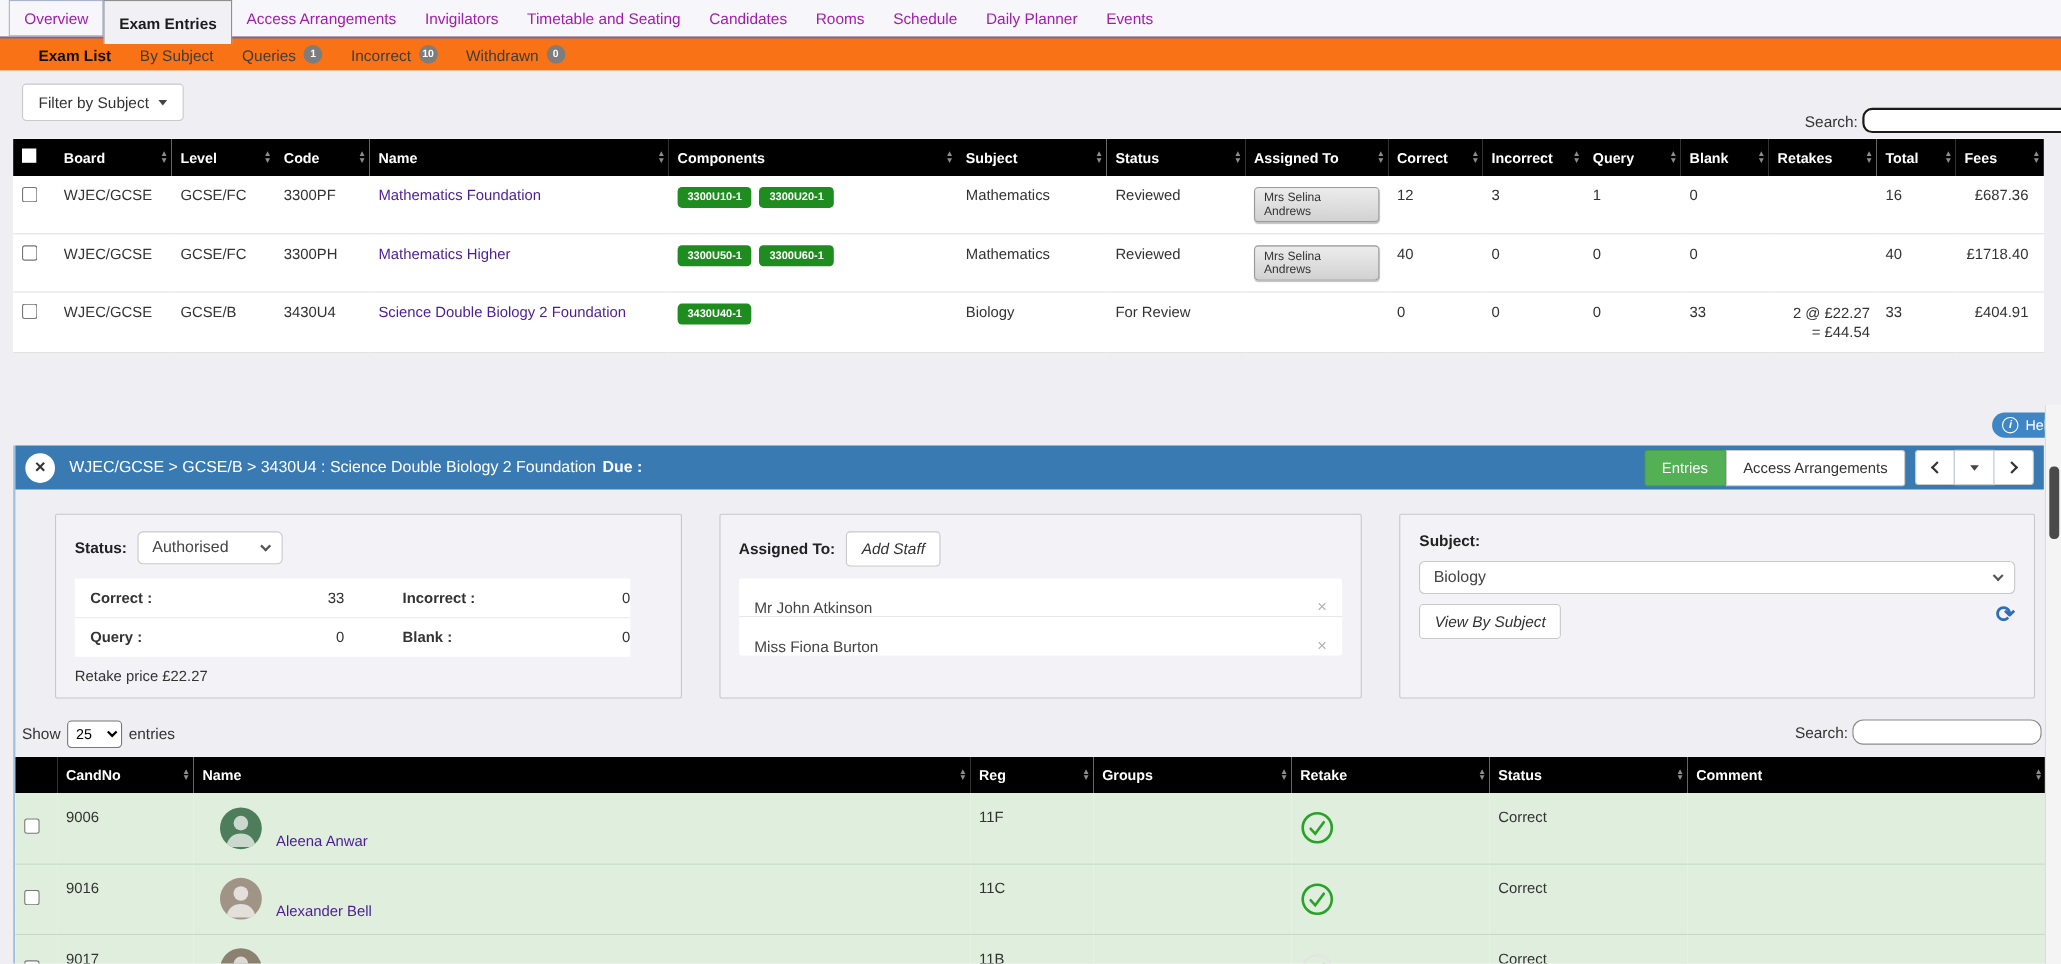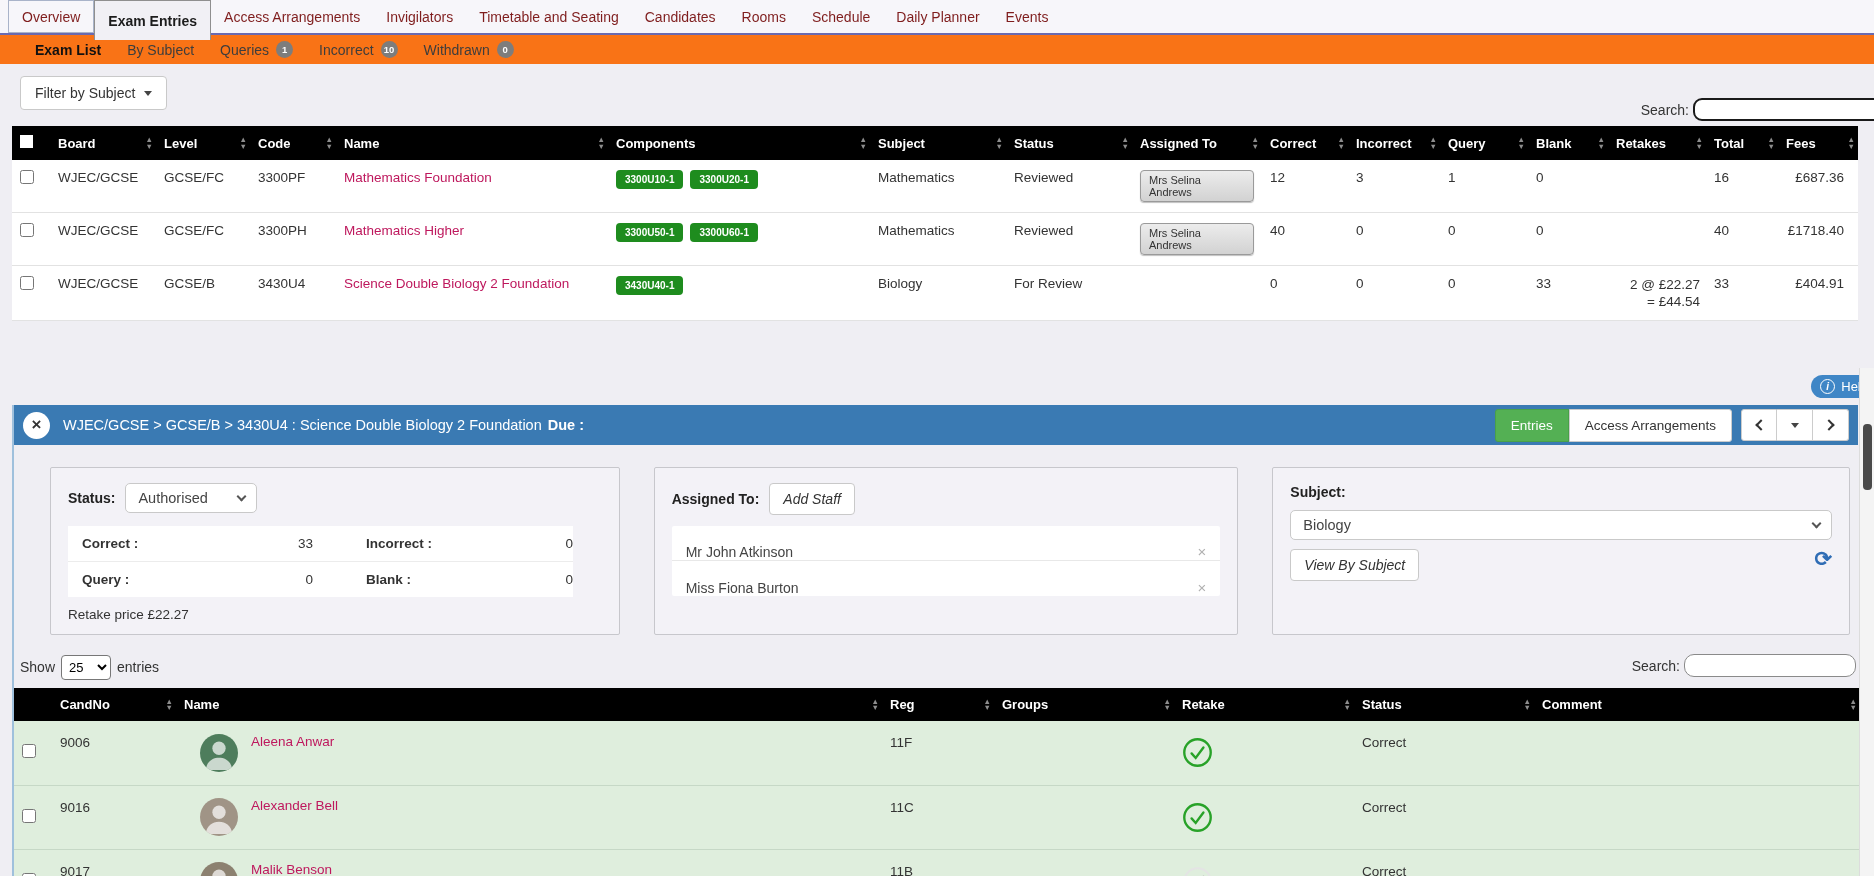--- a/index.html
+++ b/index.html
@@ -1,21 +1,21 @@
 <!DOCTYPE html>
 <html><head>
 <meta charset="utf-8">
 <style>
   * { margin:0; padding:0; box-sizing:border-box; }
   html,body { width:1874px; height:876px; overflow:hidden; background:#efeef3;
     font-family:"Liberation Sans", sans-serif; color:#333; }
 
   
   .topnav { height:33px; background:#f7f6fa; display:flex; align-items:stretch; padding-left:8px; position:relative; z-index:3; }
-  .tab { display:flex; align-items:center; padding:0 13px; font-size:14px; color:#7f1d1d; cursor:pointer; }
+  .tab { display:flex; align-items:center; padding:0 13px; font-size:14px; color:#a21caf; cursor:pointer; }
   .tab.first { border:1px solid #a9b3c9; }
   .tab.active { color:#1c1c1c; font-weight:bold; background:#f1f0f5; border:1px solid #8f8f8f; border-bottom:none; position:relative; top:0; height:40px; z-index:4; }
 
   
   .subnav { height:31px; background:#f97316; border-top:2px solid #6a6ab0; display:flex; align-items:center; padding-left:22px; position:relative; z-index:2; }
   .subitem { padding:0 13px; font-size:14px; color:#3d3d3d; display:flex; align-items:center; gap:7px; cursor:pointer; }
   .subitem.active { font-weight:bold; color:#111; }
   .badge { display:inline-block; min-width:17px; height:17px; border-radius:9px; background:#7d7d7d; color:#fff;
     font-size:9.5px; font-weight:bold; line-height:17px; text-align:center; padding:0 2px; }
 
@@ -30,21 +30,21 @@
   .search-wrap label { margin-right:4px; }
   .search-top input { width:195px; height:23px; border:2px solid #1a1a1a; border-radius:9px; margin-right:-30px; background:#fff; padding:0 8px; }
 
   
   table { border-collapse:collapse; width:100%; table-layout:fixed; background:#fff; }
   thead th { background:#000; color:#fff; font-size:13px; font-weight:bold; text-align:left;
     padding:9px 8px; position:relative; cursor:pointer; }
   .sort { position:absolute; right:3px; top:50%; transform:translateY(-50%); display:flex; flex-direction:column;
     align-items:center; color:#8d8d8d; font-size:7.5px; line-height:6.5px; }
   tbody td { font-size:13.5px; color:#333; padding:10px 8px; border-bottom:1px solid #e2e2e2; background:#fff; vertical-align:top; }
-  .link { color:#be185d; text-decoration:none; cursor:pointer; }
+  .link { color:#4c1d95; text-decoration:none; cursor:pointer; }
   .cbx { width:14px; height:14px; cursor:pointer; }
   .hdr-check { display:inline-block; width:13px; height:13px; background:#fff; cursor:pointer; }
   .comp-badge { background:#1e8c1e; color:#fff; font-size:10px; font-weight:bold; padding:4px 9px; border-radius:4px;
     margin-right:7px; display:inline-block; cursor:pointer; }
   .assigned-pill { background:linear-gradient(#ececec,#d2d2d2); border:1px solid #9a9a9a; border-radius:4px;
     font-size:11px; padding:3px 8px; color:#333; display:inline-block; box-shadow:0 1px 1px rgba(0,0,0,.25); cursor:pointer; }
   td.fees { text-align:right; padding-right:14px; }
   td.retakes { text-align:right; padding-right:6px; line-height:17px; }
 
   
@@ -103,21 +103,21 @@
   
   .show-row { display:flex; align-items:center; margin-top:18px; height:28px; font-size:14px; padding-left:6px; position:relative; }
   .show-sel { width:50px; height:25px; border:1px solid #777; border-radius:4px; font-size:13px; padding:0 3px; background:#fff; font-family:inherit; }
   .show-row .gap { width:6px; }
   .search-bot { position:absolute; right:2px; top:1px; display:flex; align-items:center; font-size:14px; }
   .search-bot input { width:172px; height:23px; border:1px solid #8a8a8a; border-radius:10px; margin-left:4px; background:#fff; padding:0 8px; }
 
   
   .entries { margin-top:7px; }
   .entries tbody td { background:#dfeedd; border-bottom:1px solid #c6d8c6; height:64px; vertical-align:middle; }
-  .name-cell { display:flex; align-items:flex-start; gap:13px; padding-left:16px; }
+  .name-cell { display:flex; align-items:flex-end; gap:13px; padding-left:16px; }
   .avatar { width:38px; height:38px; border-radius:50%; overflow:hidden; flex:none; display:block; }
   .av1 { background:#4e7d5c; } .av2 { background:#a09486; } .av3 { background:#8c8170; }
   .ret-icon { width:31px; height:31px; display:block; }
 
   
   .vscroll { position:absolute; right:0; top:368px; bottom:0; width:15px; background:#f4f4f4; border-left:1px solid #dcdcdc; }
   .vscroll .thumb { position:absolute; top:56px; left:3px; width:9px; height:66px; background:#4a4a4a; border-radius:4px; cursor:pointer; }
 </style>
 </head>
 <body>

